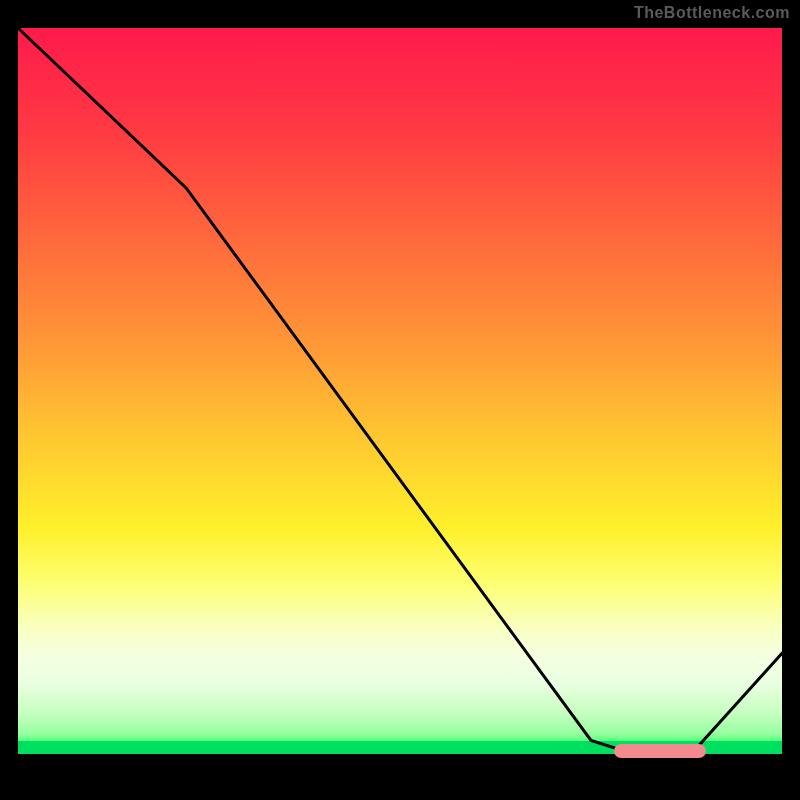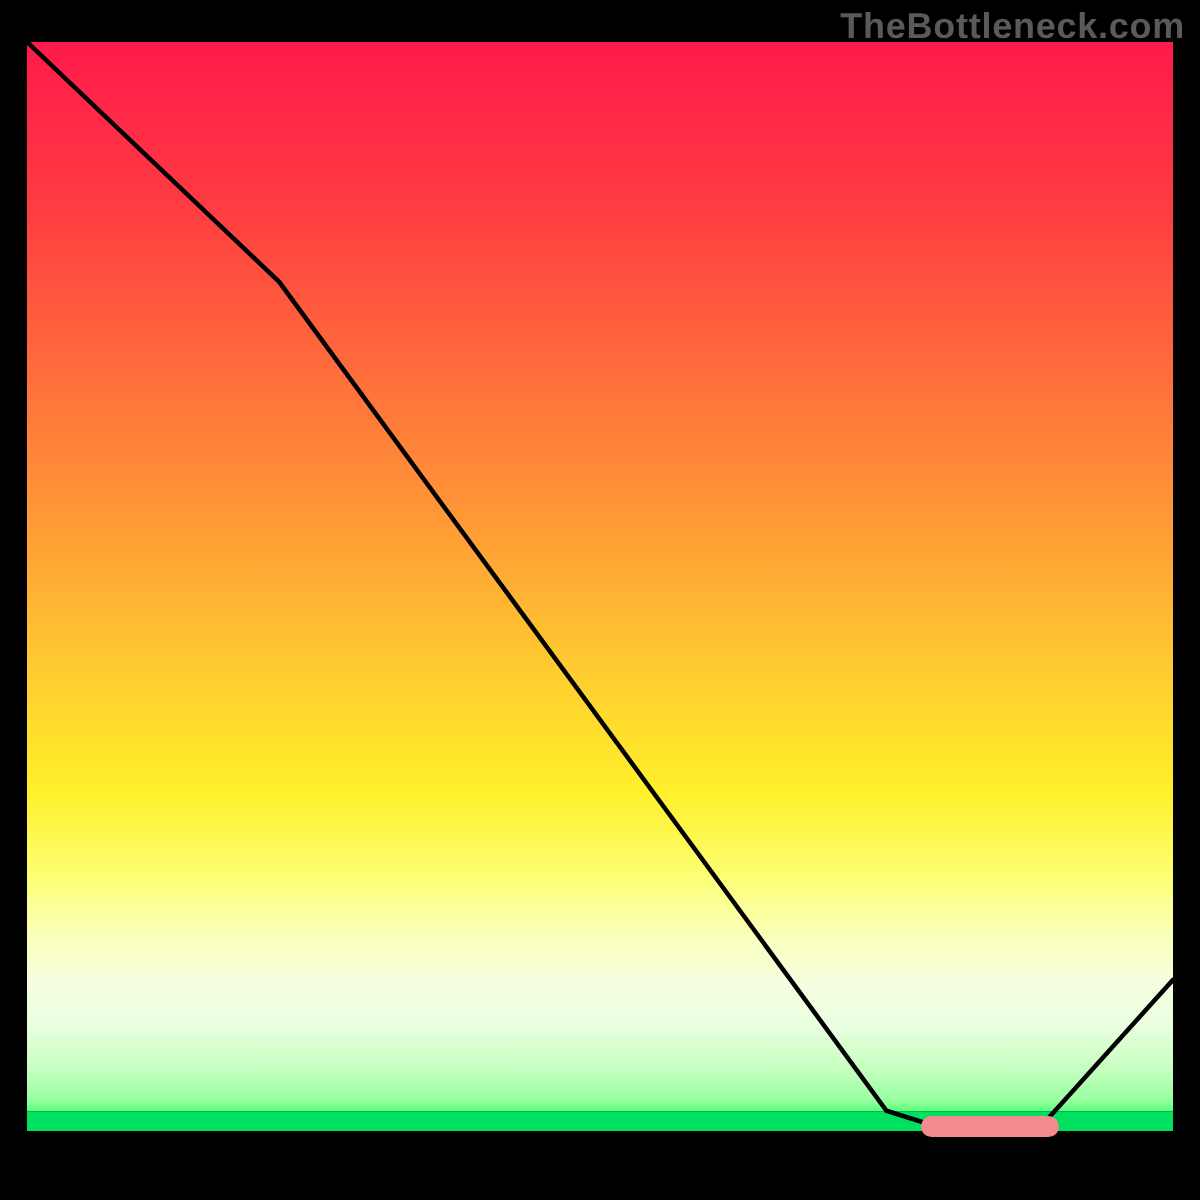--- a/index.html
+++ b/index.html
@@ -15,21 +15,21 @@
     width: 800px;
     height: 800px;
     position: relative;
     background: #000;
   }
   .watermark {
     position: absolute;
     top: 4px;
     right: 10px;
     color: #5a5a5a;
-    font-size: 24px;
+    font-size: 16px;
     font-weight: bold;
     letter-spacing: 0.5px;
     z-index: 10;
   }
   .plot {
     position: absolute;
     left: 18px;
     top: 28px;
     width: 764px;
     height: 754px;

